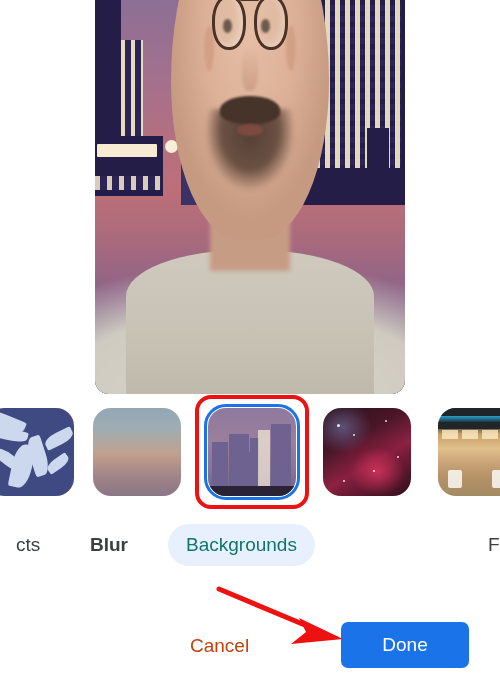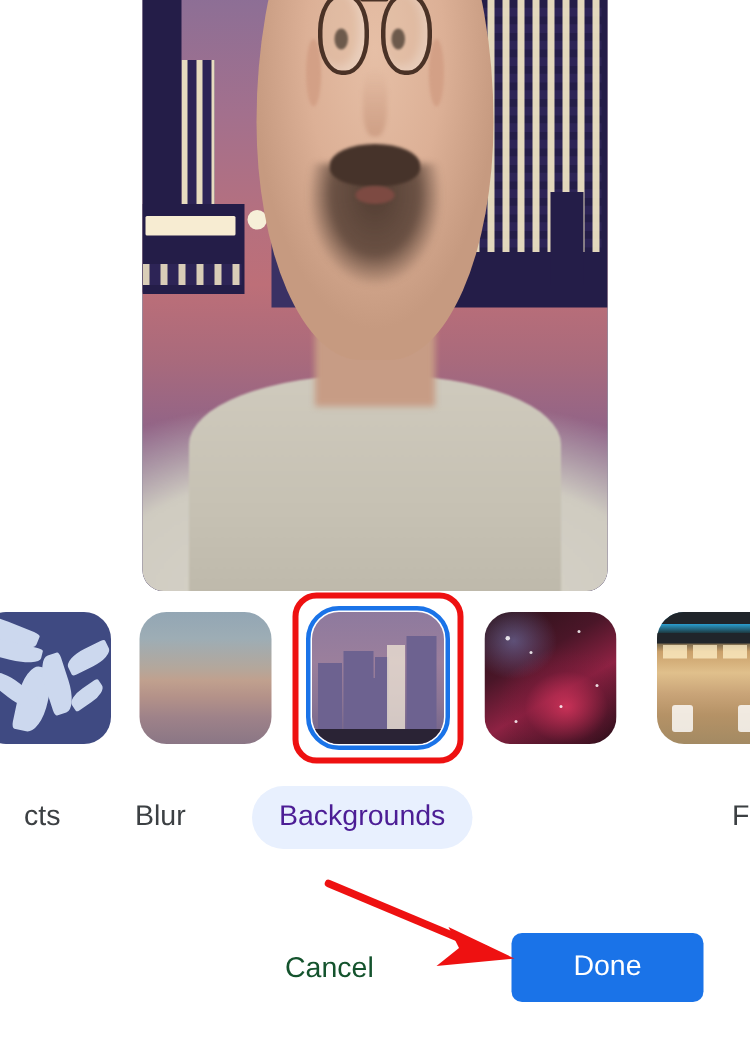--- a/index.html
+++ b/index.html
@@ -218,31 +218,31 @@
     position: absolute; left: 0; top: 524px;
     width: 500px; height: 42px;
   }
   .tab {
     position: absolute; top: 0;
     height: 42px; line-height: 42px;
     font-size: 19px; color: #3c4043;
     white-space: nowrap;
   }
   .tab.active {
-    color: #4c1d95;
+    color: #0f766e;
     background: #e8f0fe;
     border-radius: 21px;
     padding: 0 18px;
   }
 
   
   .cancel-btn {
     position: absolute; left: 182px; top: 628px;
     height: 36px; line-height: 36px;
-    font-size: 19px; color: #14532d;
+    font-size: 19px; color: #c2410c;
     background: transparent; border: none;
     cursor: pointer; padding: 0 8px;
     font-family: inherit;
   }
   .done-btn {
     position: absolute; left: 341px; top: 622px;
     width: 128px; height: 46px;
     background: #1a73e8; color: #fff;
     font-size: 19px; border: none; border-radius: 7px;
     cursor: pointer; font-family: inherit;
@@ -352,21 +352,21 @@
         <div class="pt-bar" style="left:44px;top:22px;width:16px;height:9px;"></div>
 
         <div class="pt-bar" style="left:10px;top:62px;width:14px;height:18px; background:rgba(255,255,255,.8); border-radius:2px;"></div>
         <div class="pt-bar" style="left:54px;top:62px;width:14px;height:18px; background:rgba(255,255,255,.8); border-radius:2px;"></div>
       </div>
     </div>
   </div>
 
   <div class="tabbar">
     <div class="tab" style="left:16px;">cts</div>
-    <div class="tab" style="left:90px;">Blur</div>
+    <div class="tab" style="left:90px;font-weight:bold;">Blur</div>
     <div class="tab active" style="left:168px;">Backgrounds</div>
     <div class="tab" style="left:488px;">F</div>
   </div>
 
   <button class="cancel-btn">Cancel</button>
   <button class="done-btn">Done</button>
 
   <svg class="arrow-svg" viewBox="0 0 500 692">
     <line x1="219" y1="589" x2="324" y2="633" stroke="#ee1111" stroke-width="5" stroke-linecap="round"></line>
     <polygon points="343,639 299,618 306,632 291,644" fill="#ee1111"></polygon>

